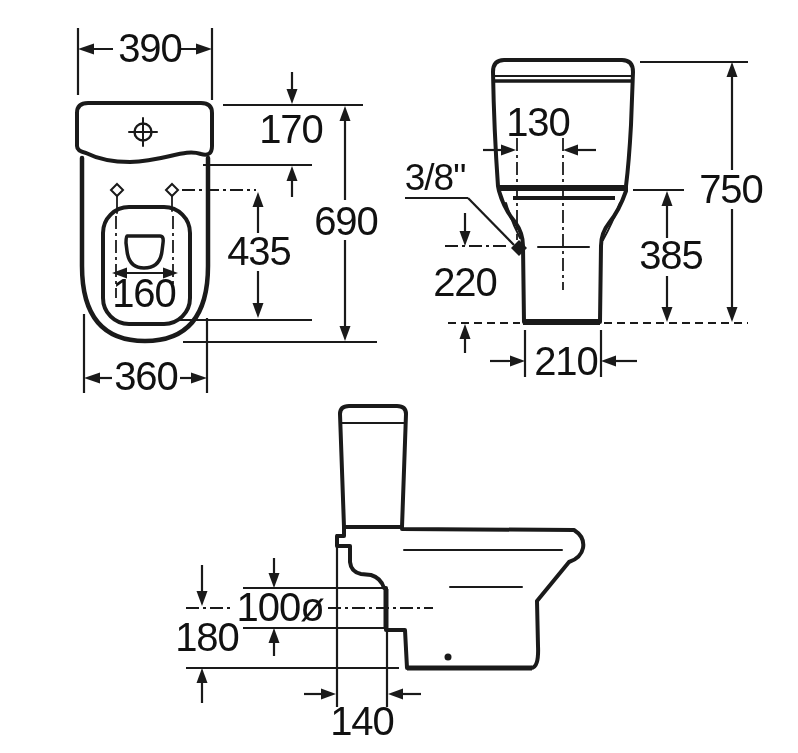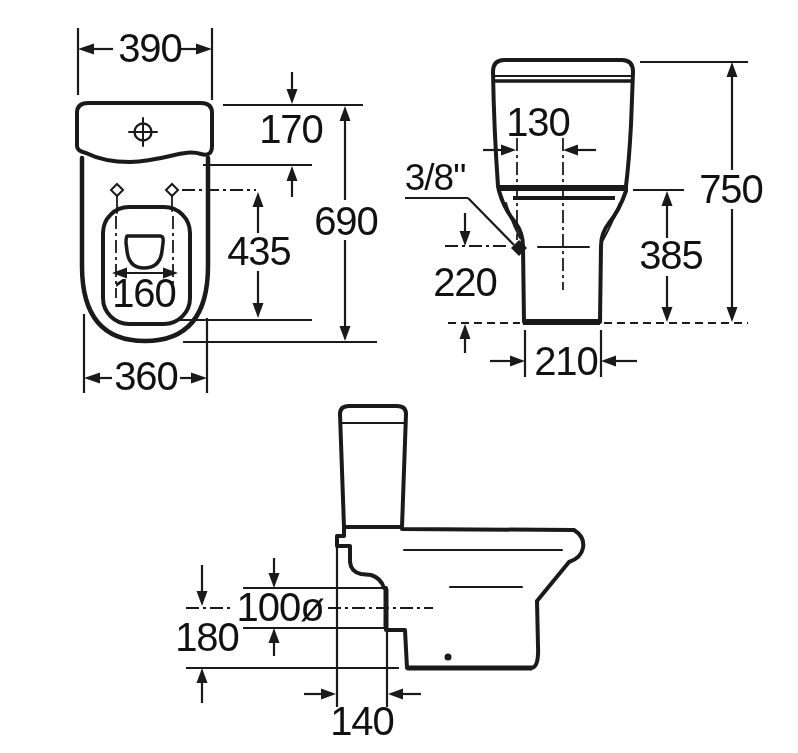--- a/index.html
+++ b/index.html
@@ -1,16 +1,16 @@
 <!DOCTYPE html>
 <html><head>
 <meta charset="utf-8">
 <style>
   html,body{margin:0;padding:0;background:#ffffff;}
-  .stage{position:relative;width:798px;height:753px;background:#ffffff;overflow:hidden;}
+  .stage{position:relative;width:798px;height:753px;background:#ffffff;overflow:hidden;border-radius:22px;}
   svg{display:block;}
   .outline{fill:#ffffff;stroke:#1a1a1a;stroke-width:4;stroke-linejoin:round;stroke-linecap:round;}
   .thin{fill:none;stroke:#1a1a1a;stroke-width:2;stroke-linecap:round;}
   .band5{fill:none;stroke:#1a1a1a;stroke-width:6;stroke-linecap:butt;}
   .band4{fill:none;stroke:#1a1a1a;stroke-width:4;stroke-linecap:butt;}
   .dim{fill:none;stroke:#1a1a1a;stroke-width:2.2;stroke-linecap:butt;}
   .cl{fill:none;stroke:#1a1a1a;stroke-width:1.8;stroke-dasharray:13 4 3 4;stroke-linecap:butt;}
   .ground{stroke-dasharray:8 5;}
   .ah{fill:#1a1a1a;stroke:none;}
   text{font-family:"Liberation Sans","DejaVu Sans",sans-serif;font-size:40px;fill:#111111;

